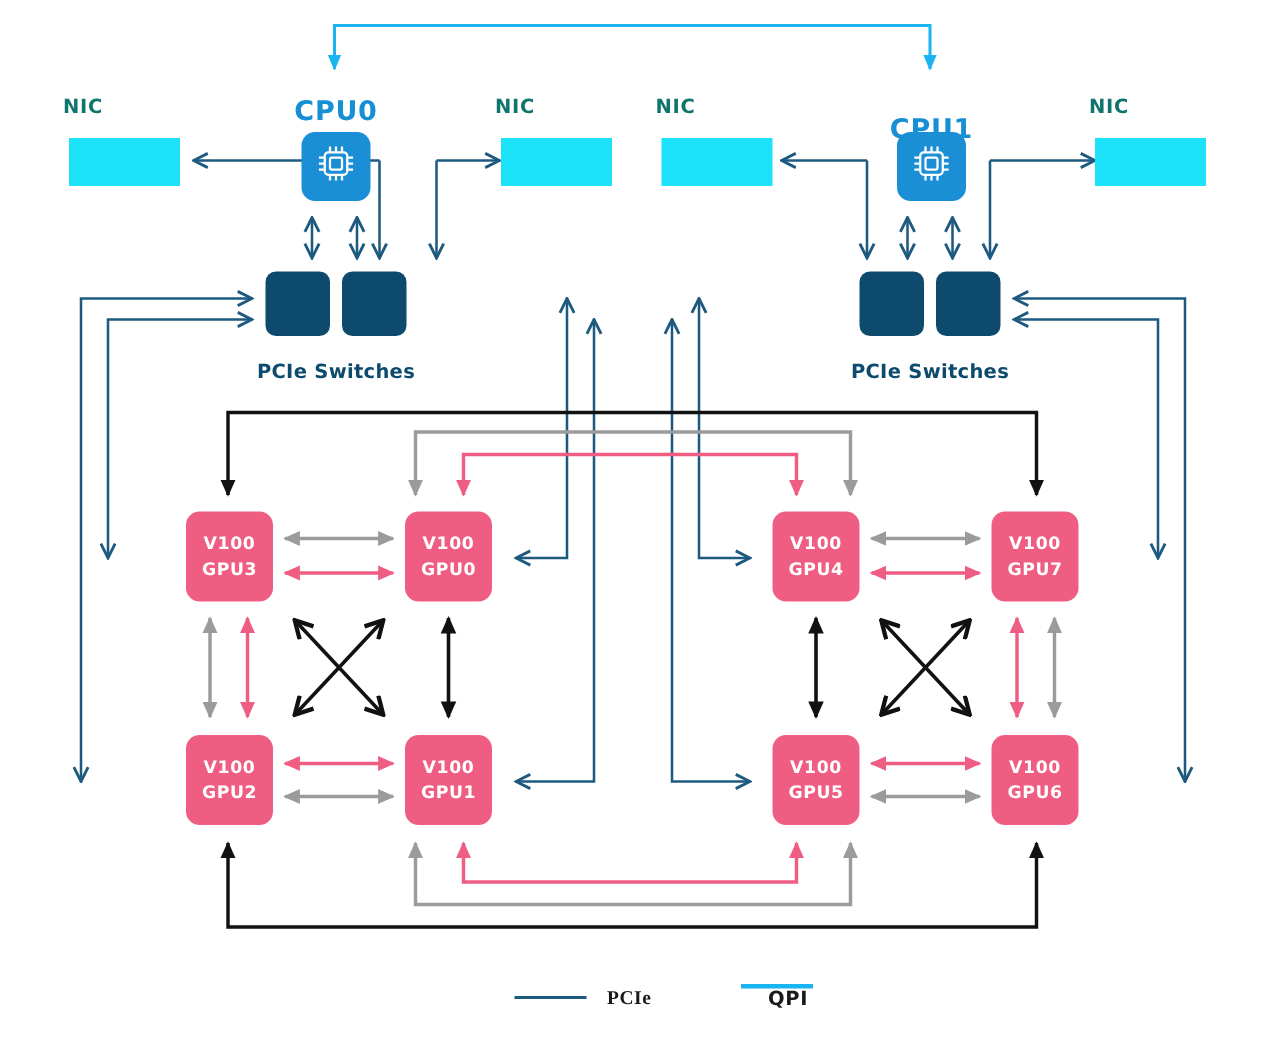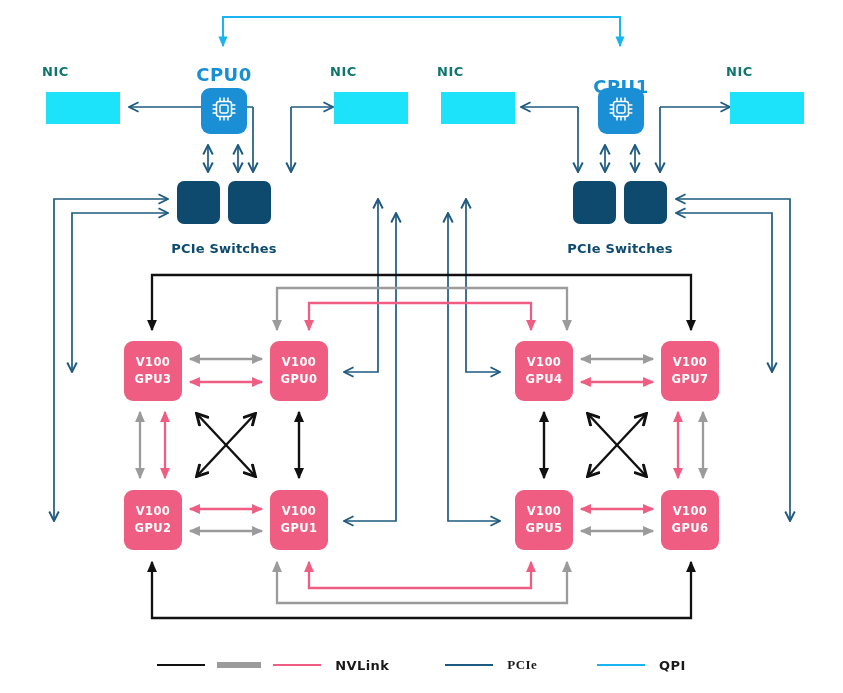--- a/index.html
+++ b/index.html
@@ -271,31 +271,25 @@
     <span>V100</span>
     <span>GPU5</span>
   </div>
   <div class="gpu-box" style="left:661px;top:490px;width:58px;height:60px;">
     <span>V100</span>
     <span>GPU6</span>
   </div>
 
   <div class="legend">
 
-    <div class="leg-group">
-      <span class="leg-swatch" style="width:48px;height:2px;background:#111111;margin-right:12px;"></span>
-      <span class="leg-swatch" style="width:44px;height:6px;background:#9b9b9b;margin-right:12px;"></span>
-      <span class="leg-swatch" style="width:48px;height:2.5px;background:#ef5e82;margin-right:14px;"></span>
-      <span class="leg-text">NVLink</span>
-    </div>
 
     <div class="leg-group" style="margin-left:56px;font-family:Liberation Serif, serif;">
       <span class="leg-swatch" style="width:48px;height:2.5px;background:#1e5a80;margin-right:14px;"></span>
       <span class="leg-text">PCIe</span>
     </div>
 
-    <div class="leg-group" style="margin-left:60px;">
+    <div class="leg-group" style="margin-left:60px;flex-direction:column;">
       <span class="leg-swatch" style="width:48px;height:2.5px;background:#1ab4f0;margin-right:14px;"></span>
       <span class="leg-text">QPI</span>
     </div>
   </div>
 
 </div>
 
 </body></html>

